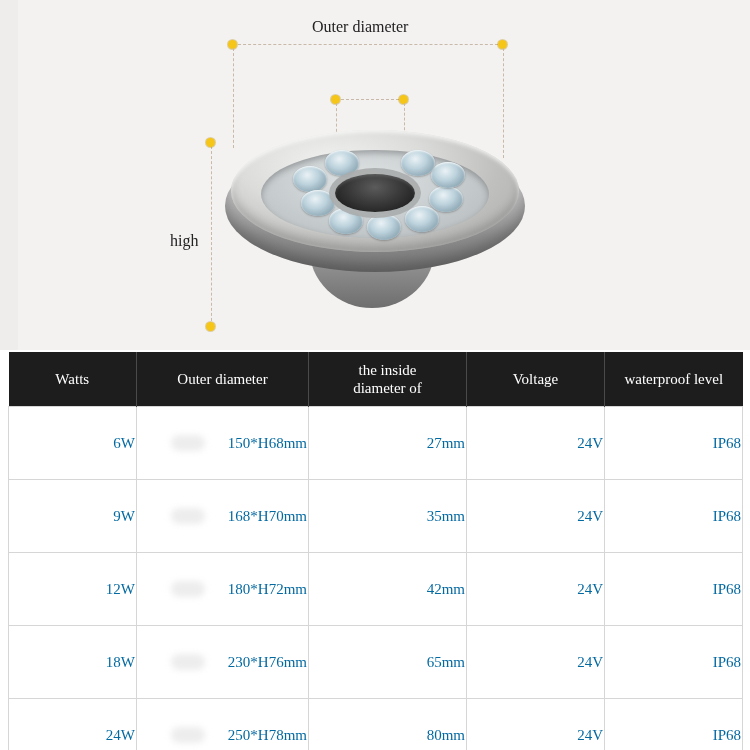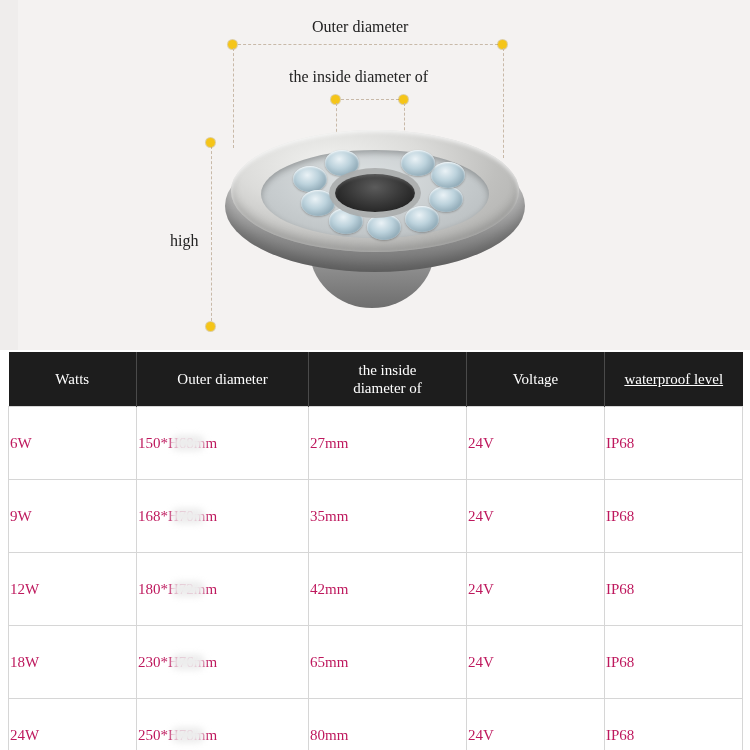--- a/index.html
+++ b/index.html
@@ -147,28 +147,28 @@
     color: #ffffff;
     font-family: "Liberation Serif", serif;
     font-weight: normal;
     font-size: 15px;
     height: 54px;
     border-right: 1px solid #4a4a4a;
     text-align: center;
     padding: 0 4px;
     line-height: 1.2;
   }
-  table.spec th:last-child { border-right: none; text-decoration: underline; }
+  table.spec th:last-child { border-right: none; }
   table.spec td {
     height: 70px;
     border: 1px solid #d6d6d6;
-    text-align: left;
+    text-align: right;
     font-family: "Liberation Serif", serif;
     font-size: 15px;
-    color: #be185d;
+    color: #0369a1;
     background: #ffffff;
   }
   table.spec td.od {
     position: relative;
   }
   table.spec td.od .blur-dot {
     position: absolute;
     left: 34px;
     top: 50%;
     transform: translateY(-50%);
@@ -194,21 +194,20 @@
 
     <div class="hero-inner">
 
       <div class="dim-label" style="left:312px; top:18px;">Outer diameter</div>
       <div class="dashed-h" style="left:233px; top:44px; width:270px;"></div>
       <div class="dot" style="left:228px; top:40px;"></div>
       <div class="dot" style="left:498px; top:40px;"></div>
       <div class="dashed-v" style="left:233px; top:48px; height:100px;"></div>
       <div class="dashed-v" style="left:503px; top:48px; height:110px;"></div>
 
-      <div class="dim-label" style="left:289px; top:68px;">the inside diameter of</div>
       <div class="dashed-h" style="left:336px; top:99px; width:68px;"></div>
       <div class="dot" style="left:331px; top:95px;"></div>
       <div class="dot" style="left:399px; top:95px;"></div>
       <div class="dashed-v" style="left:336px; top:103px; height:70px;"></div>
       <div class="dashed-v" style="left:404px; top:103px; height:66px;"></div>
 
       <div class="dim-label" style="left:170px; top:232px;">high</div>
       <div class="dashed-v" style="left:211px; top:146px; height:180px;"></div>
       <div class="dot" style="left:206px; top:138px;"></div>
       <div class="dot" style="left:206px; top:322px;"></div>

